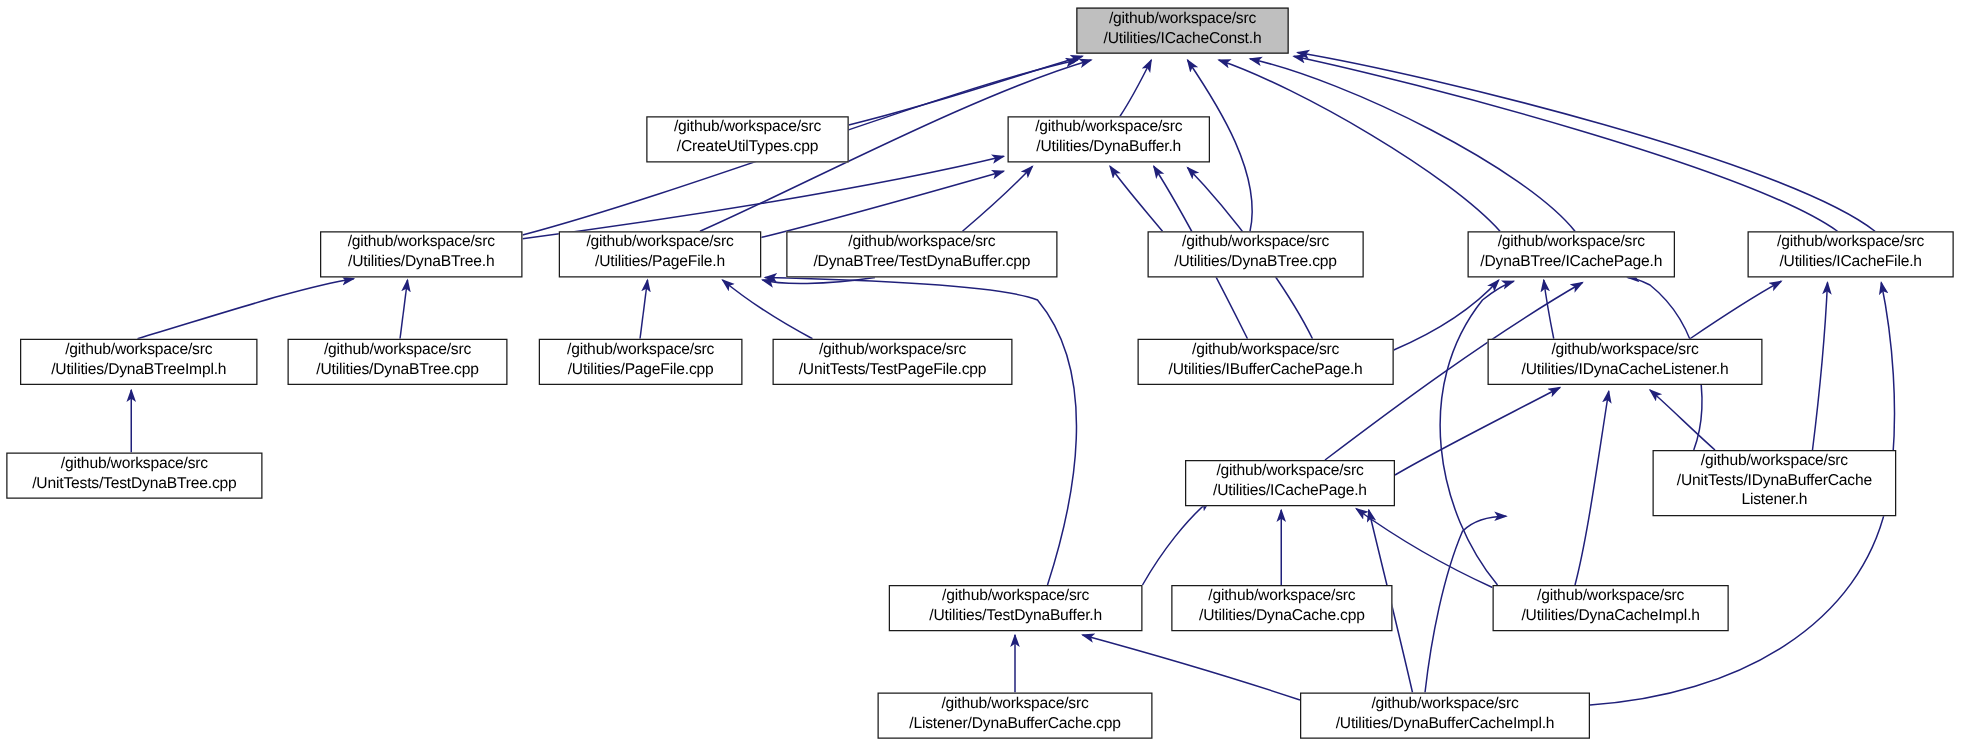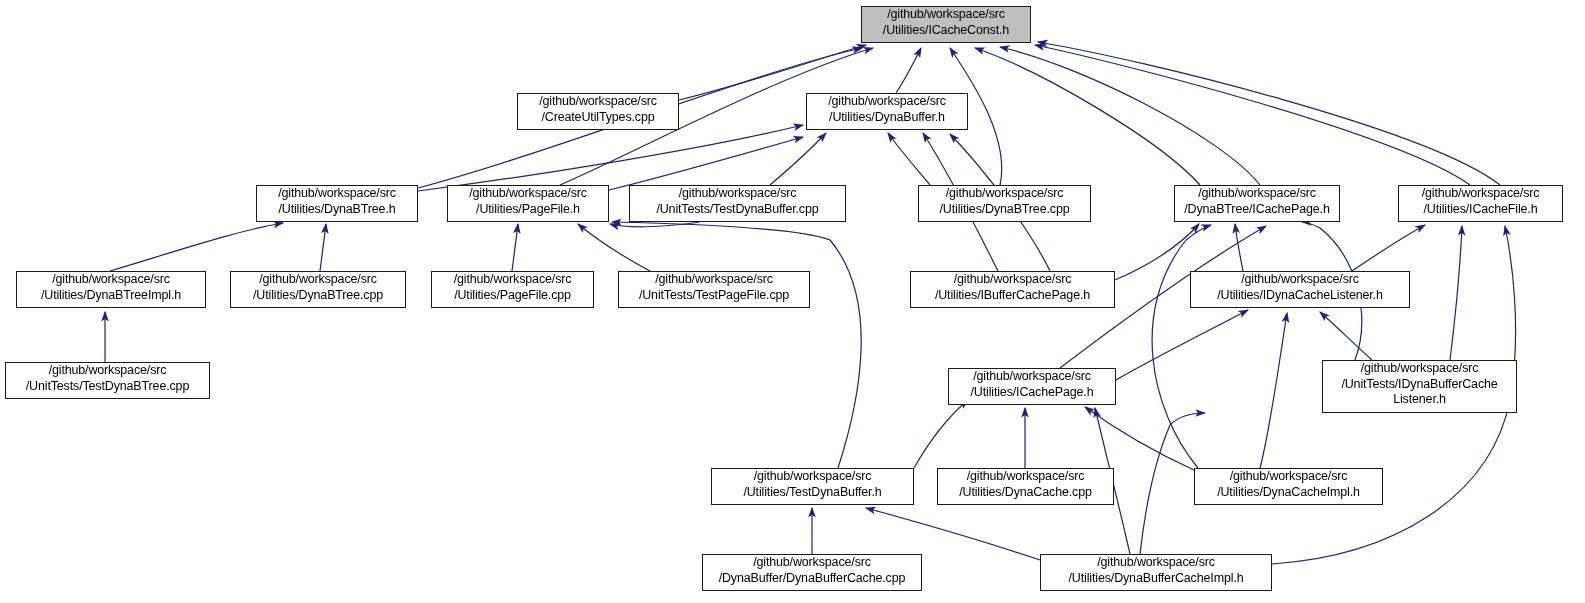--- a/index.html
+++ b/index.html
@@ -99,32 +99,32 @@
         <path d="M1040,560 C980,540 910,520 866,508" fill="none" stroke="#20207a" stroke-width="1.2" marker-end="url(#arrowhead)"></path>
         <path d="M1140,554 C1145,510 1155,460 1170,425 C1180,415 1195,413 1205,413" fill="none" stroke="#20207a" stroke-width="1.2" marker-end="url(#arrowhead)"></path>
       </g>
   </svg>
   <div id="nodes">
       <div class="node root" style="left: 861px; top: 6px; width: 170px; height: 37px;"><span class="ln">/github/workspace/src</span><span class="ln">/Utilities/ICacheConst.h</span></div>
       <div class="node" style="left: 517px; top: 93px; width: 162px; height: 37px;"><span class="ln">/github/workspace/src</span><span class="ln">/CreateUtilTypes.cpp</span></div>
       <div class="node" style="left: 806px; top: 93px; width: 162px; height: 37px;"><span class="ln">/github/workspace/src</span><span class="ln">/Utilities/DynaBuffer.h</span></div>
       <div class="node" style="left: 256px; top: 185px; width: 162px; height: 37px;"><span class="ln">/github/workspace/src</span><span class="ln">/Utilities/DynaBTree.h</span></div>
       <div class="node" style="left: 447px; top: 185px; width: 162px; height: 37px;"><span class="ln">/github/workspace/src</span><span class="ln">/Utilities/PageFile.h</span></div>
-      <div class="node" style="left: 629px; top: 185px; width: 217px; height: 37px;"><span class="ln">/github/workspace/src</span><span class="ln">/UnitTests/TestDynaBuffer.cpp</span></div>
+      <div class="node" style="left: 629px; top: 185px; width: 217px; height: 37px;"><span class="ln">/github/workspace/src</span><span class="ln">/DynaBTree/TestDynaBuffer.cpp</span></div>
       <div class="node" style="left: 918px; top: 185px; width: 173px; height: 37px;"><span class="ln">/github/workspace/src</span><span class="ln">/Utilities/DynaBTree.cpp</span></div>
       <div class="node" style="left: 1174px; top: 185px; width: 166px; height: 37px;"><span class="ln">/github/workspace/src</span><span class="ln">/DynaBTree/ICachePage.h</span></div>
       <div class="node" style="left: 1398px; top: 185px; width: 165px; height: 37px;"><span class="ln">/github/workspace/src</span><span class="ln">/Utilities/ICacheFile.h</span></div>
       <div class="node" style="left: 16px; top: 271px; width: 190px; height: 37px;"><span class="ln">/github/workspace/src</span><span class="ln">/Utilities/DynaBTreeImpl.h</span></div>
       <div class="node" style="left: 230px; top: 271px; width: 176px; height: 37px;"><span class="ln">/github/workspace/src</span><span class="ln">/Utilities/DynaBTree.cpp</span></div>
       <div class="node" style="left: 431px; top: 271px; width: 163px; height: 37px;"><span class="ln">/github/workspace/src</span><span class="ln">/Utilities/PageFile.cpp</span></div>
       <div class="node" style="left: 618px; top: 271px; width: 192px; height: 37px;"><span class="ln">/github/workspace/src</span><span class="ln">/UnitTests/TestPageFile.cpp</span></div>
       <div class="node" style="left: 910px; top: 271px; width: 205px; height: 37px;"><span class="ln">/github/workspace/src</span><span class="ln">/Utilities/IBufferCachePage.h</span></div>
       <div class="node" style="left: 1190px; top: 271px; width: 220px; height: 37px;"><span class="ln">/github/workspace/src</span><span class="ln">/Utilities/IDynaCacheListener.h</span></div>
       <div class="node" style="left: 5px; top: 362px; width: 205px; height: 37px;"><span class="ln">/github/workspace/src</span><span class="ln">/UnitTests/TestDynaBTree.cpp</span></div>
       <div class="node" style="left: 1322px; top: 360px; width: 195px; height: 53px;"><span class="ln">/github/workspace/src</span><span class="ln">/UnitTests/IDynaBufferCache</span><span class="ln">Listener.h</span></div>
       <div class="node" style="left: 948px; top: 368px; width: 168px; height: 37px;"><span class="ln">/github/workspace/src</span><span class="ln">/Utilities/ICachePage.h</span></div>
       <div class="node" style="left: 711px; top: 468px; width: 203px; height: 37px;"><span class="ln">/github/workspace/src</span><span class="ln">/Utilities/TestDynaBuffer.h</span></div>
       <div class="node" style="left: 937px; top: 468px; width: 177px; height: 37px;"><span class="ln">/github/workspace/src</span><span class="ln">/Utilities/DynaCache.cpp</span></div>
       <div class="node" style="left: 1194px; top: 468px; width: 189px; height: 37px;"><span class="ln">/github/workspace/src</span><span class="ln">/Utilities/DynaCacheImpl.h</span></div>
-      <div class="node" style="left: 702px; top: 554px; width: 220px; height: 37px;"><span class="ln">/github/workspace/src</span><span class="ln">/DynaBuffer/DynaBufferCache.cpp</span></div>
+      <div class="node" style="left: 702px; top: 554px; width: 220px; height: 37px;"><span class="ln">/github/workspace/src</span><span class="ln">/Listener/DynaBufferCache.cpp</span></div>
       <div class="node" style="left: 1040px; top: 554px; width: 232px; height: 37px;"><span class="ln">/github/workspace/src</span><span class="ln">/Utilities/DynaBufferCacheImpl.h</span></div>
     </div>
 </div>
 
 </body></html>

